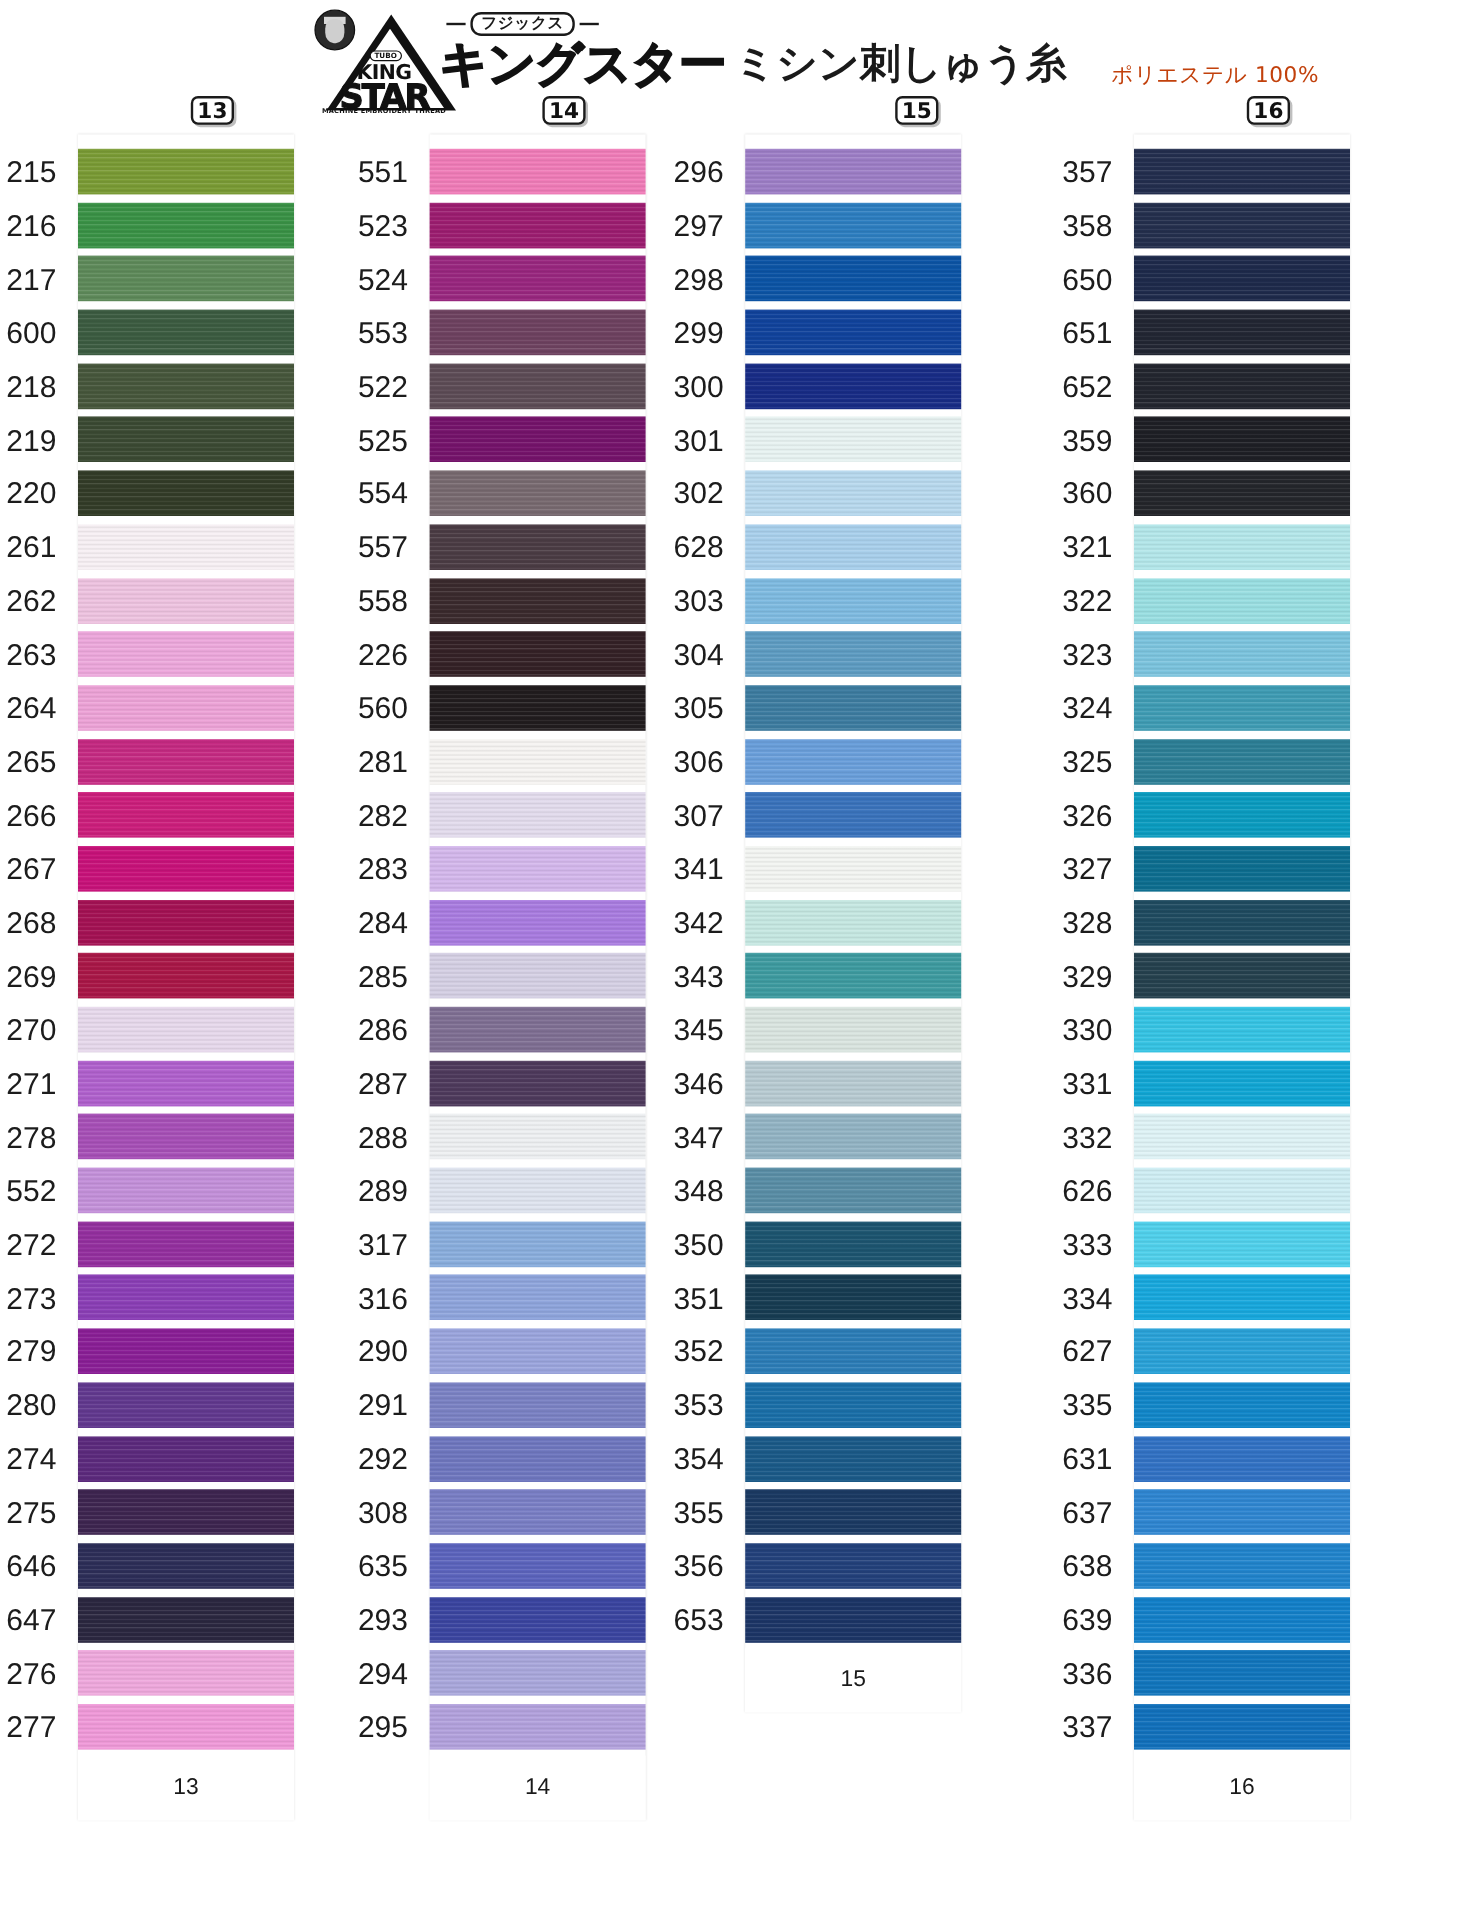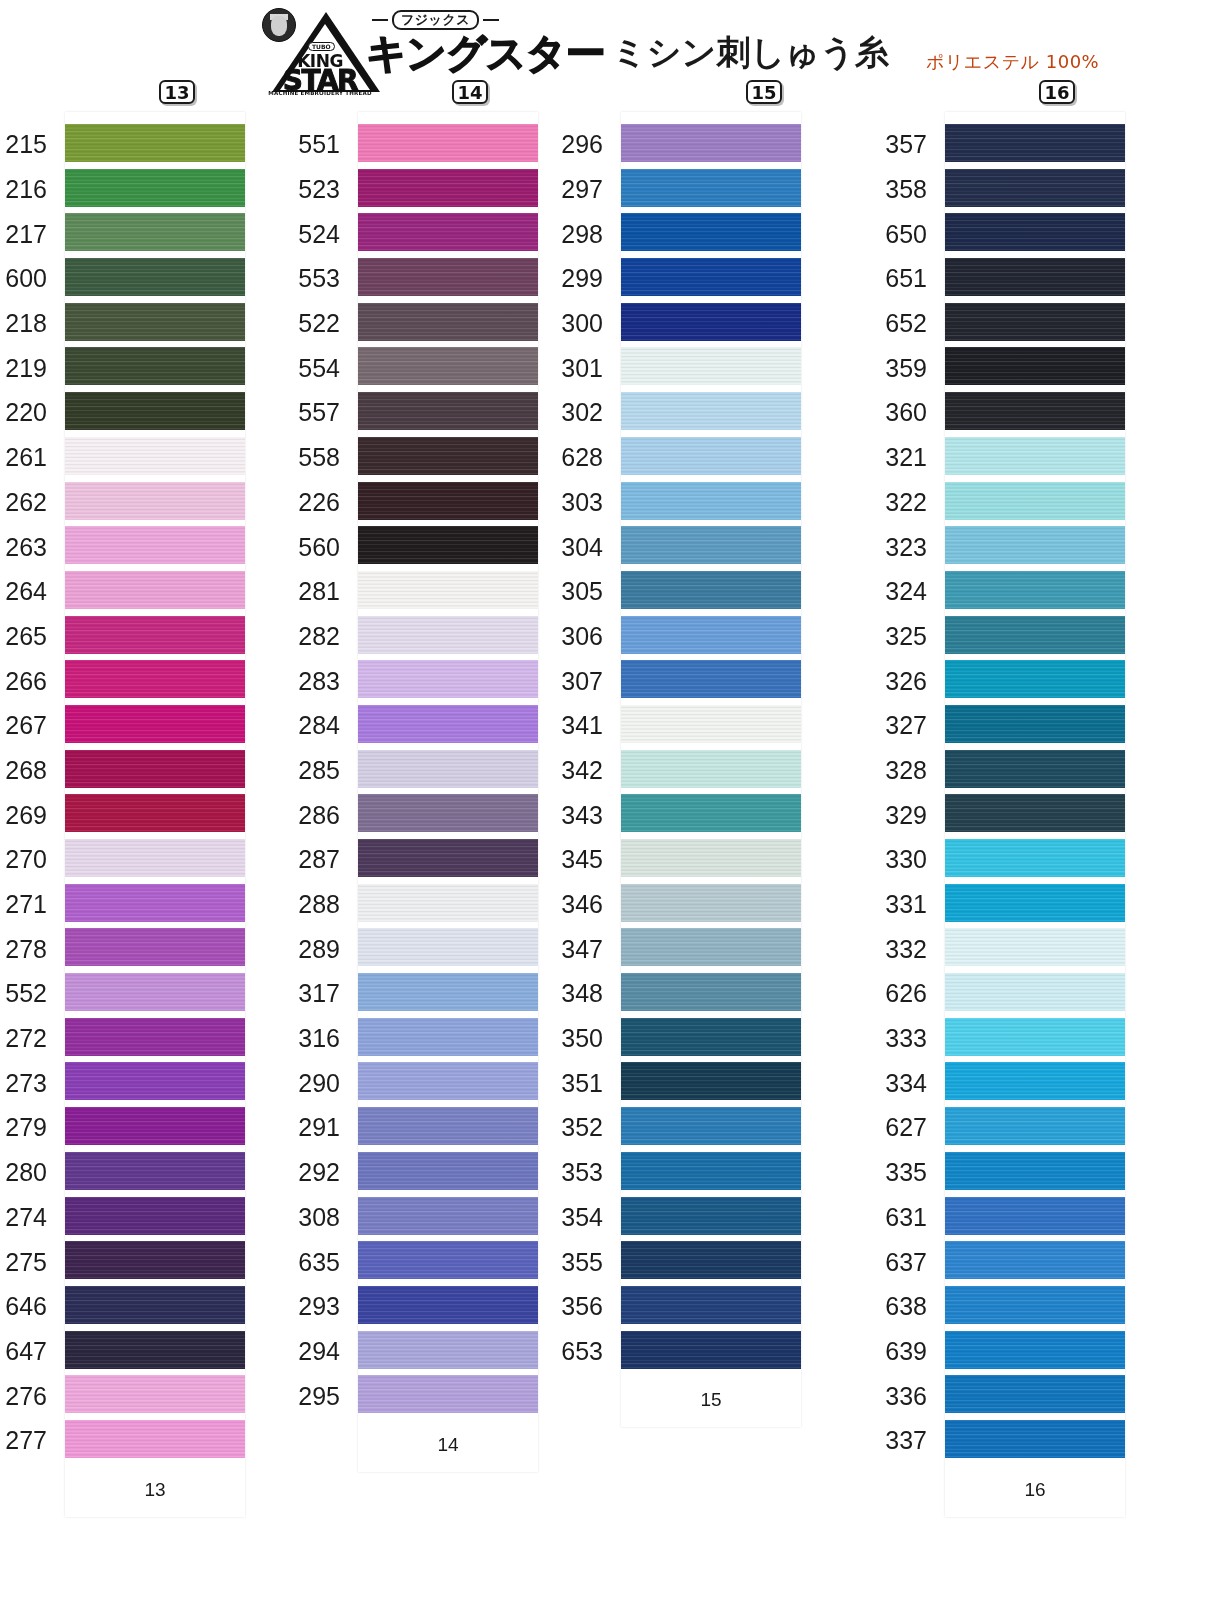--- a/index.html
+++ b/index.html
@@ -503,20 +503,26 @@
           </div>
           <div class="num">553</div>
         </div>
         <div class="row">
           <div class="swatch" style="background: rgb(93, 76, 86);">
             <div class="fiber"></div>
           </div>
           <div class="num">522</div>
         </div>
         <div class="row">
+          <div class="swatch" style="background: rgb(117, 19, 107);">
+            <div class="fiber"></div>
+          </div>
+          <div class="num">525</div>
+        </div>
+        <div class="row">
           <div class="swatch" style="background: rgb(120, 106, 112);">
             <div class="fiber"></div>
           </div>
           <div class="num">554</div>
         </div>
         <div class="row">
           <div class="swatch" style="background: rgb(75, 60, 68);">
             <div class="fiber"></div>
           </div>
           <div class="num">557</div>

